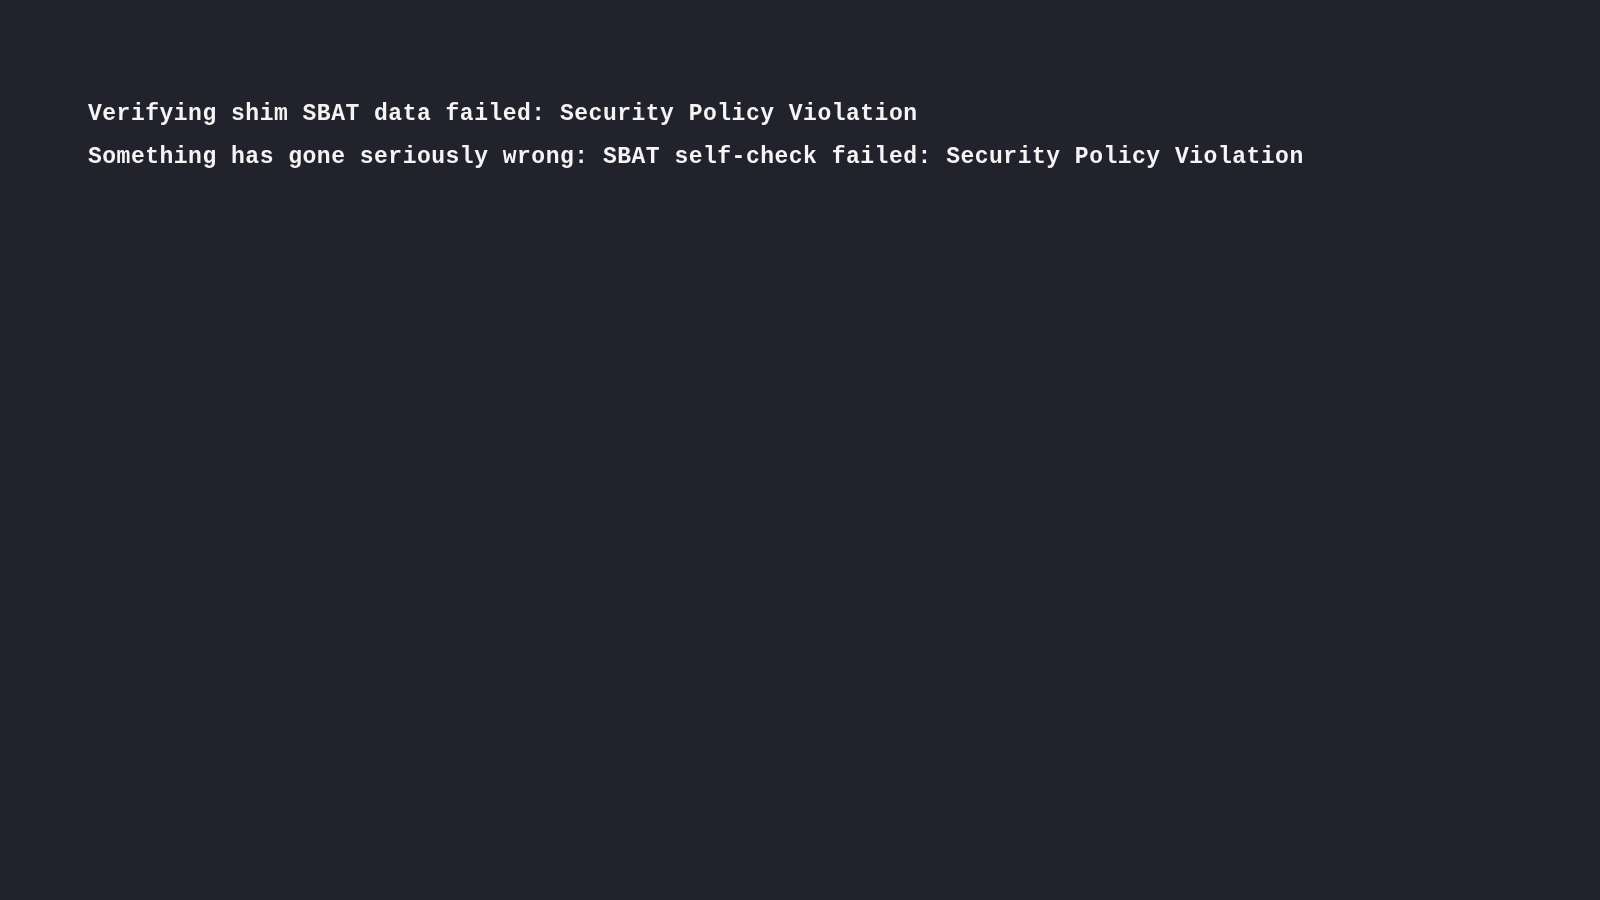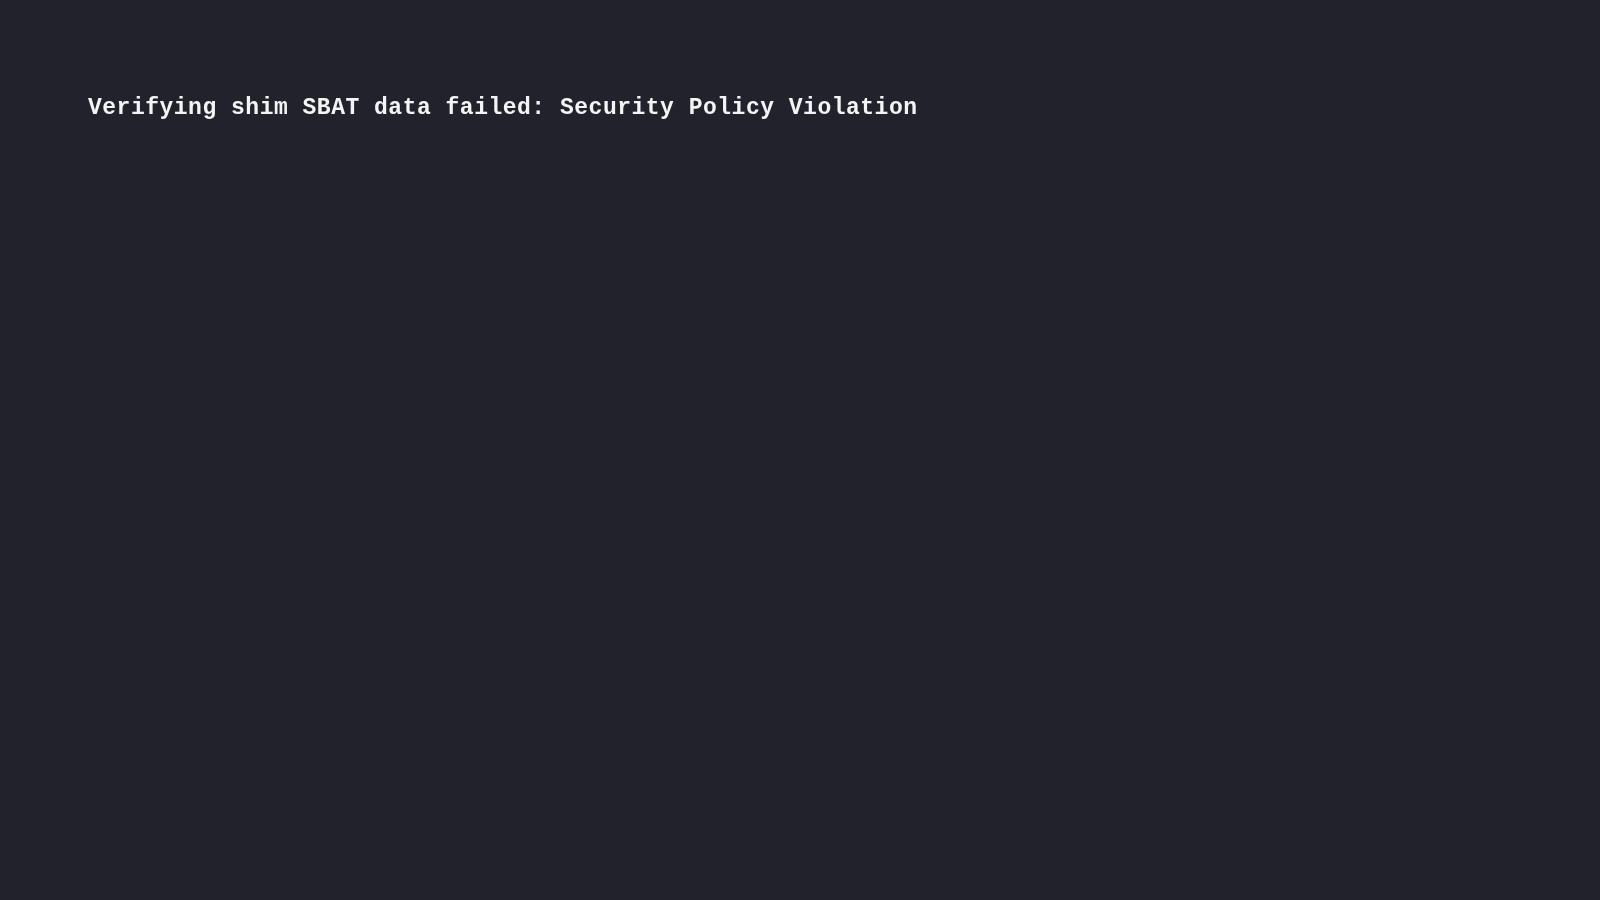--- a/index.html
+++ b/index.html
@@ -18,20 +18,22 @@
     }
     .console {
       padding-top: 90px;
       padding-left: 88px;
     }
     .console-line {
       font-size: 23px;
       line-height: 37px;
       letter-spacing: 0.5px;
       white-space: pre;
+      margin-top: 6px;
     }
   </style>
 </head>
 <body>
 
 <div class="console">
   <div class="console-line">Verifying shim SBAT data failed: Security Policy Violation</div>
+  <div class="console-line">Something has gone seriously wrong: SBAT self-check failed: Security Policy Violation</div>
 </div>
 
 </body></html>

